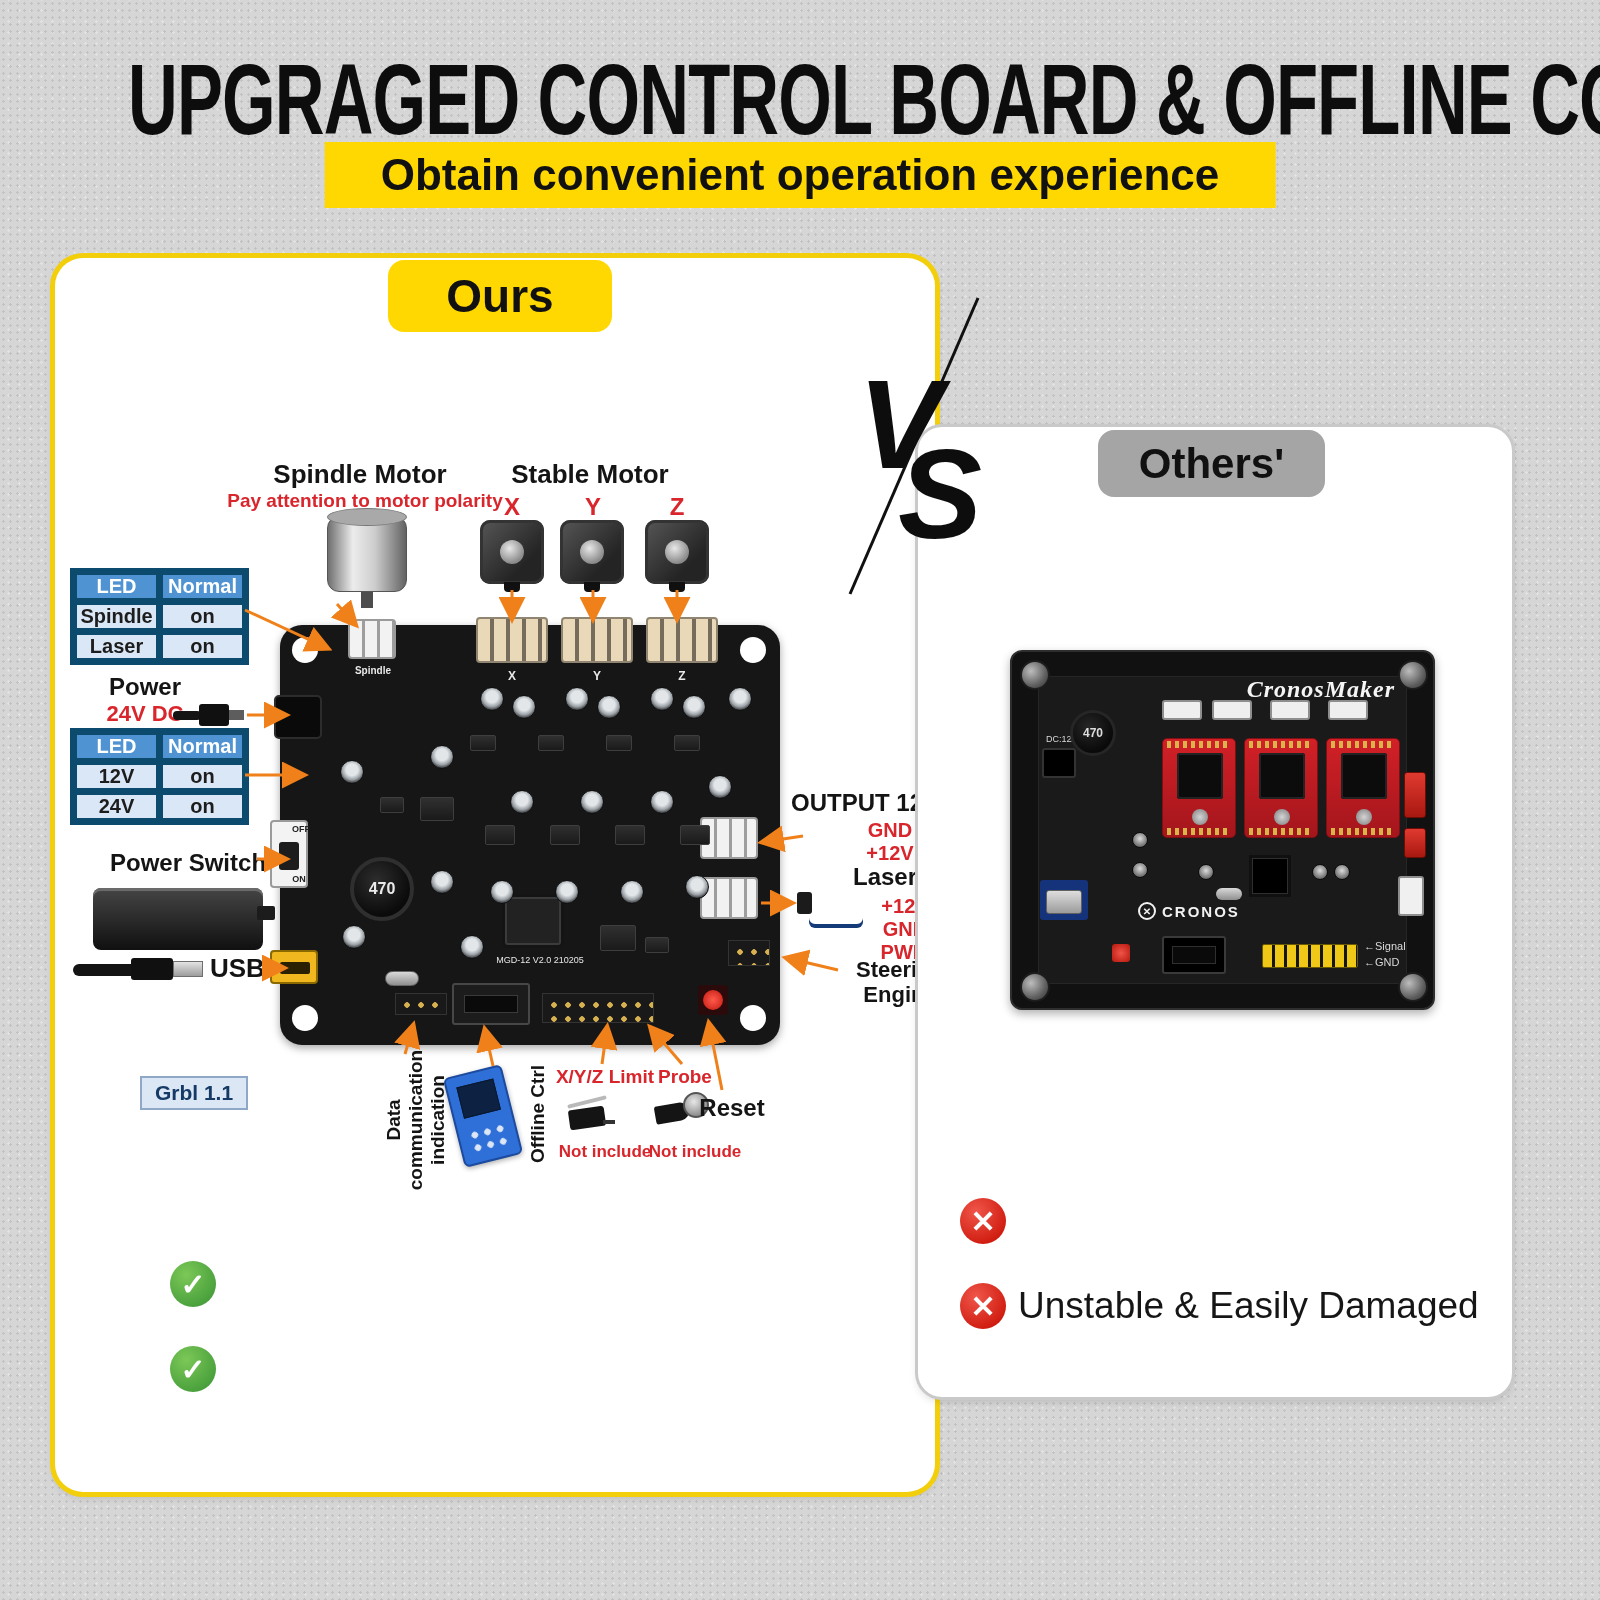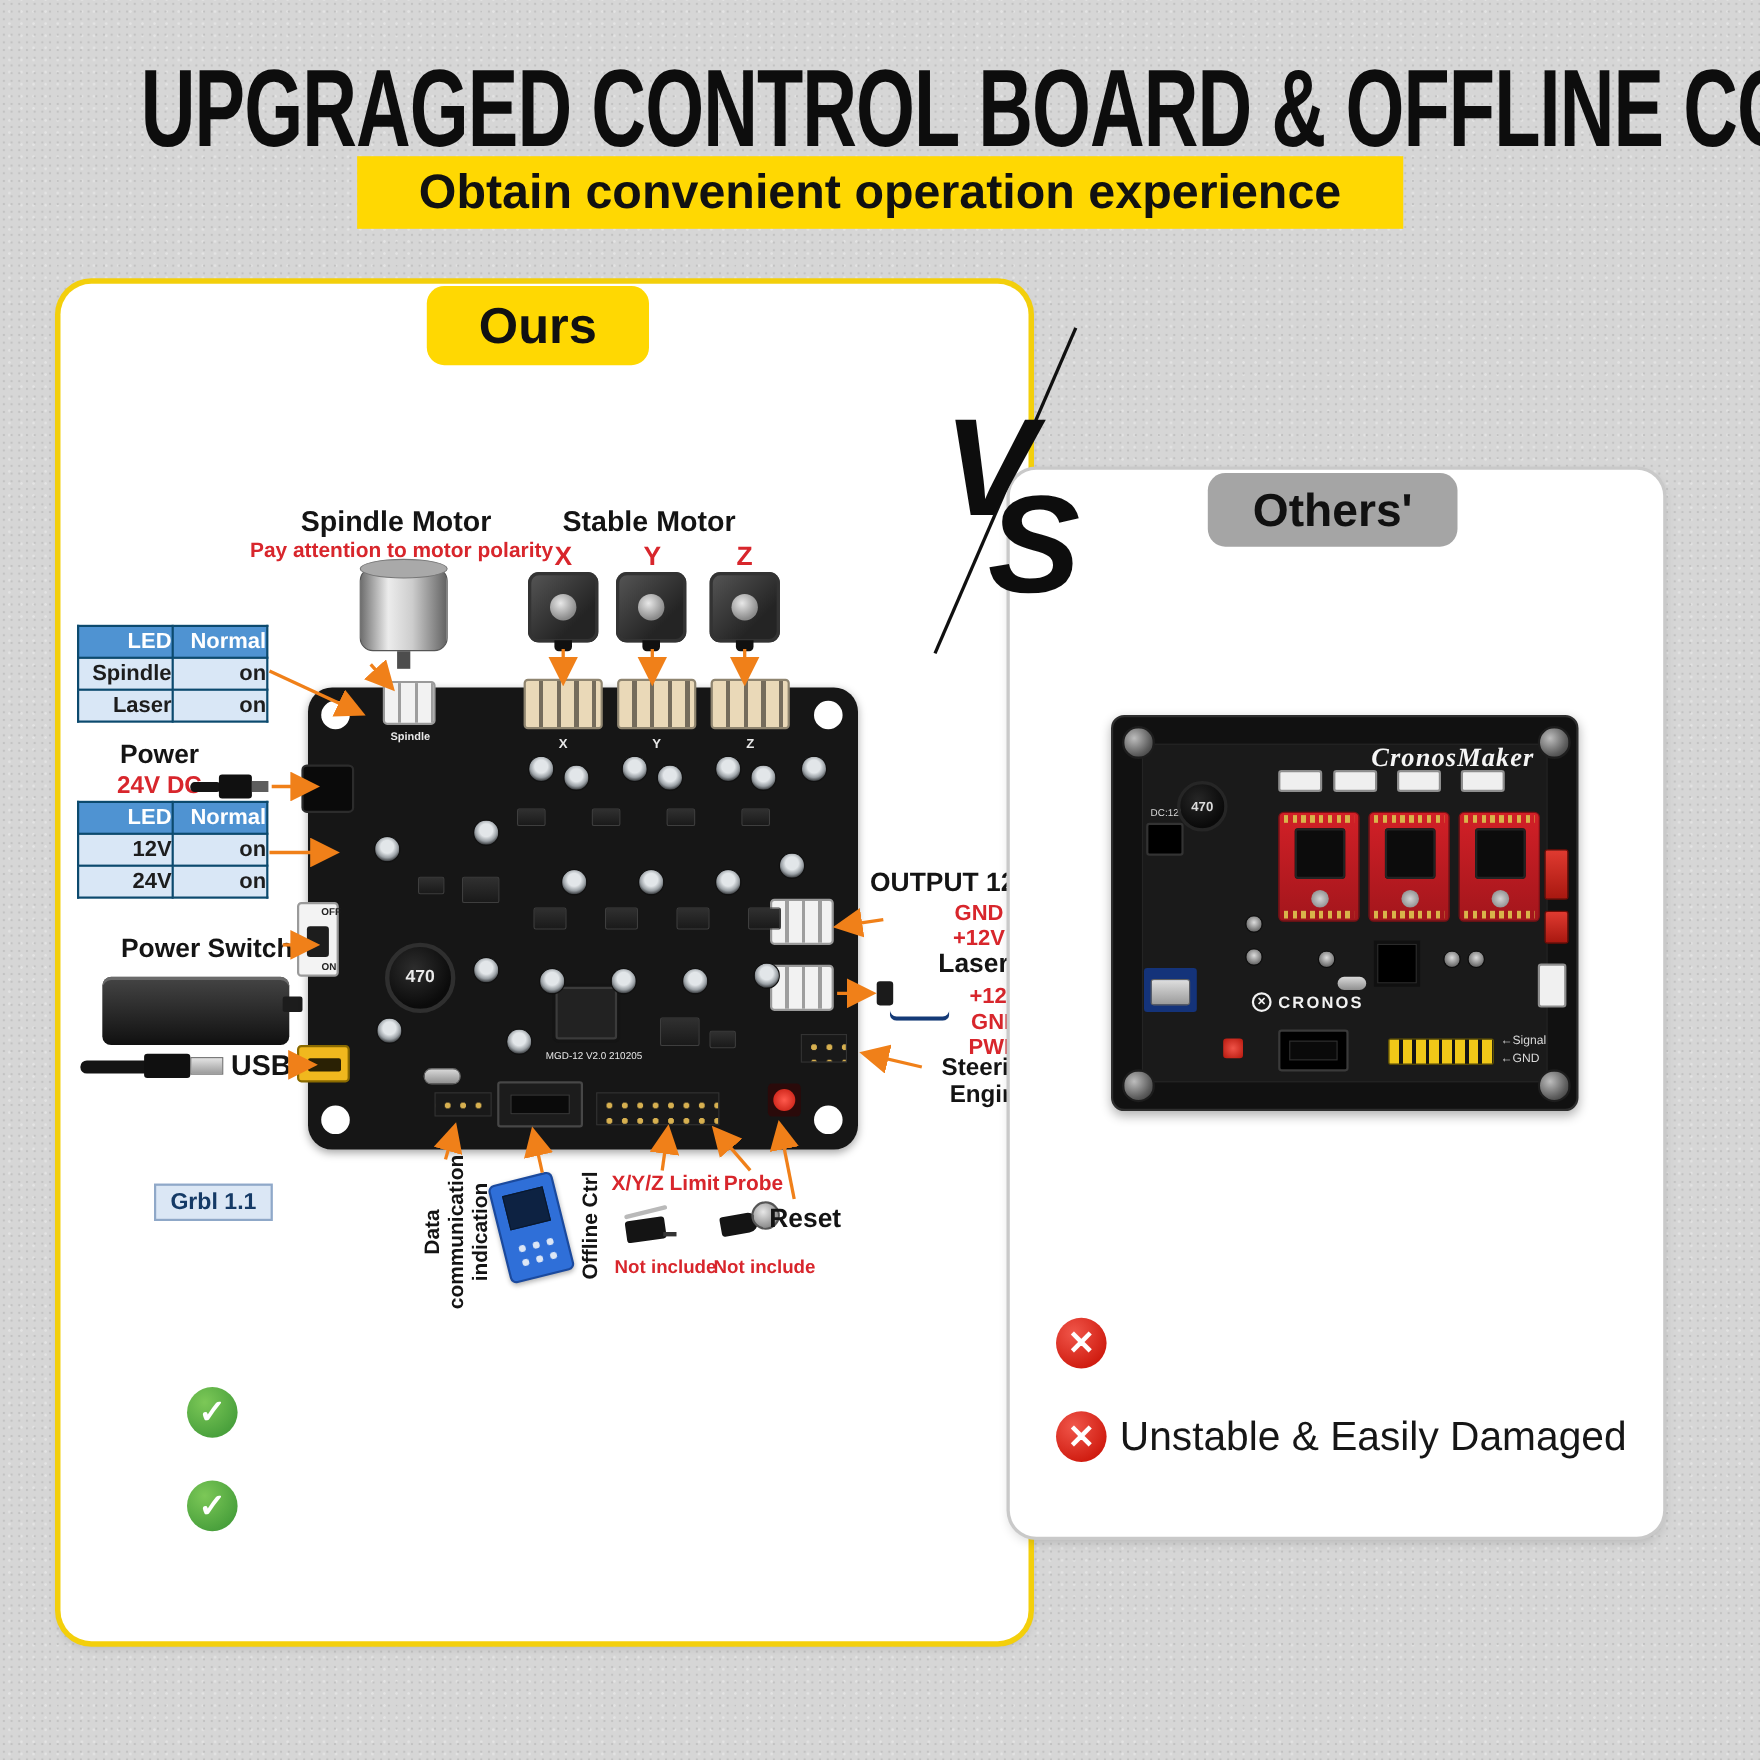--- a/index.html
+++ b/index.html
@@ -30,37 +30,37 @@
     box-shadow:0 0 0 5px #f3cf0b, 0 4px 10px rgba(0,0,0,.18);
   }
   .card-others {
     left:918px; top:427px; width:594px; height:970px; border-radius:24px;
     box-shadow:0 0 0 3px #c9c9c9, 0 4px 10px rgba(0,0,0,.15);
   }
   .badge {
     position:absolute; display:flex; align-items:center; justify-content:center;
     font-weight:700; color:#111; z-index:6; border-radius:16px;
   }
-  .badge-ours { left:388px; top:260px; width:202px; height:72px; background:#ffd802; font-size:46px; }
+  .badge-ours { left:388px; top:260px; width:224px; height:72px; background:#ffd802; font-size:46px; }
   .badge-others { left:1098px; top:430px; width:227px; height:67px; background:#a5a5a5; font-size:42px; }
 
   .vs { position:absolute; left:800px; top:292px; width:220px; height:320px; z-index:5; }
   .vs text { font-family:"Liberation Sans",sans-serif; font-weight:700; font-style:italic; font-size:126px; fill:#0d0d0d; }
 
   
   .lbl { position:absolute; font-weight:700; color:#141414; line-height:1.12; }
   .ctr { text-align:center; }
   .red { color:#d8262c; }
   .t17{font-size:17px}.t19{font-size:19px}.t20{font-size:20px}.t22{font-size:22px}.t24{font-size:24px}.t26{font-size:26px}
   .pre { white-space:pre-line; }
   .vlabel { position:absolute; transform:rotate(-90deg); font-weight:700; font-size:19px; text-align:center; color:#141414; white-space:pre-line; line-height:1.15; }
 
   
   .led-table { position:absolute; border-collapse:collapse; }
-  .led-table th,.led-table td { width:86px; height:29px; text-align:right; border:2px solid #0c4a6e; }
+  .led-table th,.led-table td { width:86px; height:29px; text-align:center; border:7px solid #0c4a6e; }
   .led-table th { background:#4f93d2; color:#fff; font-weight:700; font-size:20px; }
   .led-table td { background:#d9e7f6; color:#1d1d1d; font-weight:700; font-size:20px; }
 
   .grbl {
     position:absolute; left:85px; top:818px; width:108px; height:34px;
     background:#dbe7f5; border:2px solid #8fa8c8; color:#153a66;
     display:flex; align-items:center; justify-content:center; font-weight:700; font-size:21px;
   }
 
   

